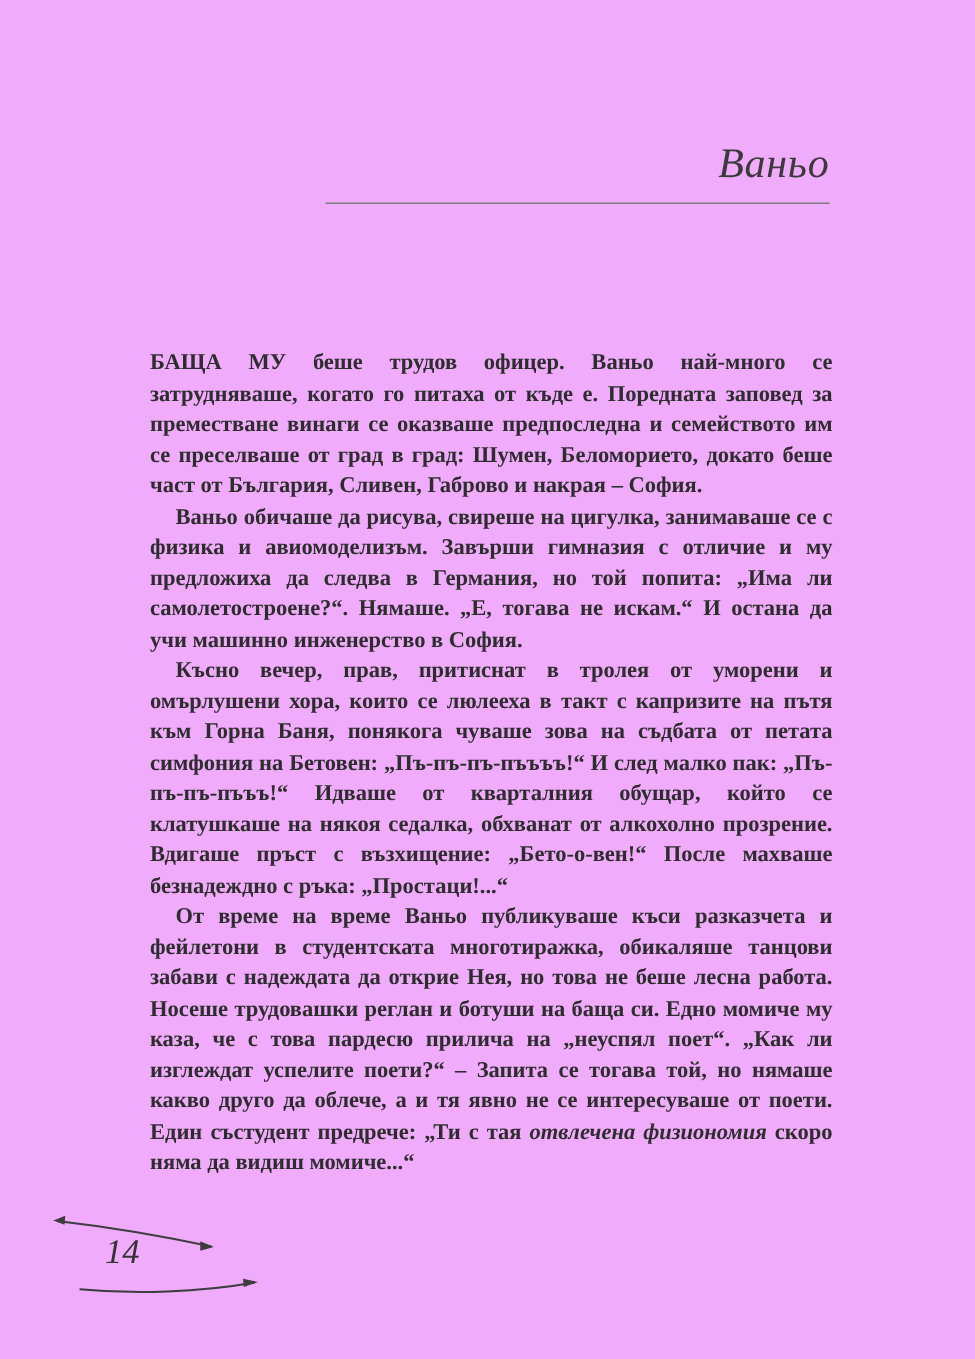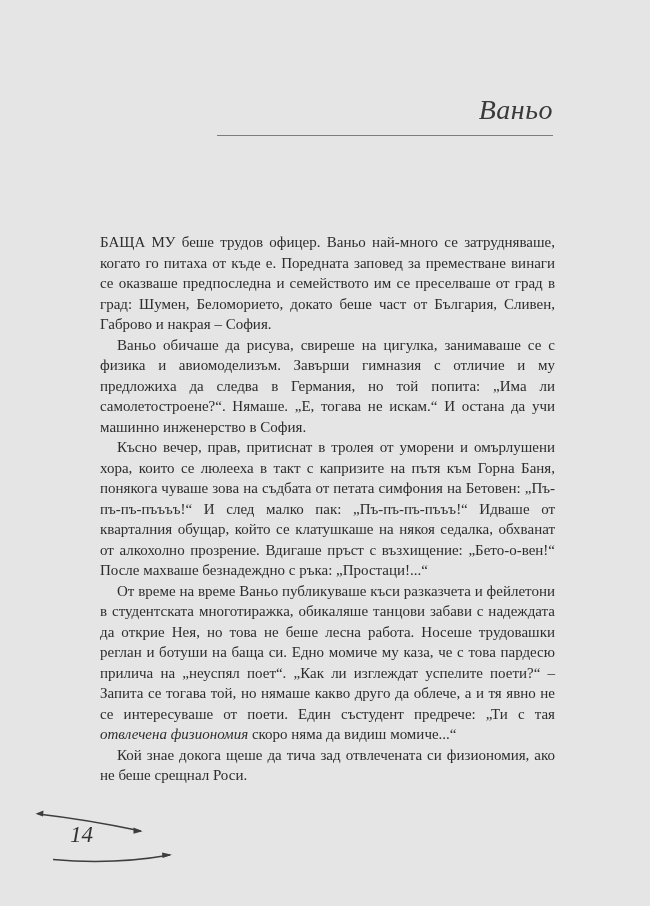--- a/index.html
+++ b/index.html
@@ -5,21 +5,21 @@
   html, body {
     margin: 0;
     padding: 0;
     background: #ffffff;
     font-family: "Liberation Serif", serif;
   }
   .page {
     position: relative;
     width: 650px;
     height: 906px;
-    background: #e5e5e5;
+    background: #f0abfc;
     overflow: hidden;
   }
   
   .chapter-title {
     position: absolute;
     left: 210px;
     top: 94px;
     width: 343px;
     text-align: right;
     font-style: italic;
@@ -38,20 +38,21 @@
   }
   
   .body-text {
     position: absolute;
     left: 100px;
     top: 232px;
     width: 455px;
     font-size: 15px;
     line-height: 20.5px;
     color: #2d2d2d;
+    font-weight: bold;
   }
   .paragraph {
     text-align: justify;
     margin: 0;
   }
   .paragraph.indent {
     text-indent: 17px;
   }
   .paragraph em {
     font-style: italic;
@@ -80,21 +81,20 @@
 
   <div class="chapter-title">Ваньо</div>
 
   <div class="head-rule"></div>
 
   <div class="body-text">
       <p class="paragraph"><span>БАЩА МУ беше трудов офицер. Ваньо най-много се затрудняваше, когато го питаха от къде е. Поредната заповед за преместване винаги се оказваше предпоследна и семейството им се преселваше от град в град: Шумен, Беломорието, докато беше част от България, Сливен, Габрово и накрая – София.</span></p>
       <p class="paragraph indent"><span>Ваньо обичаше да рисува, свиреше на цигулка, занимаваше се с физика и авиомоделизъм. Завърши гимназия с отличие и му предложиха да следва в Германия, но той попита: „Има ли самолетостроене?“. Нямаше. „Е, тогава не искам.“ И остана да учи машинно инженерство в София.</span></p>
       <p class="paragraph indent"><span>Късно вечер, прав, притиснат в тролея от уморени и омърлушени хора, които се люлееха в такт с капризите на пътя към Горна Баня, понякога чуваше зова на съдбата от петата симфония на Бетовен: „Пъ-пъ-пъ-пъъъъ!“ И след малко пак: „Пъ-пъ-пъ-пъъъ!“ Идваше от кварталния обущар, който се клатушкаше на някоя седалка, обхванат от алкохолно прозрение. Вдигаше пръст с възхищение: „Бето-о-вен!“ После махваше безнадеждно с ръка: „Простаци!...“</span></p>
       <p class="paragraph indent"><span>От време на време Ваньо публикуваше къси разказчета и фейлетони в студентската многотиражка, обикаляше танцови забави с надеждата да открие Нея, но това не беше лесна работа. Носеше трудовашки реглан и ботуши на баща си. Едно момиче му каза, че с това пардесю прилича на „неуспял поет“. „Как ли изглеждат успелите поети?“ – Запита се тогава той, но нямаше какво друго да облече, а и тя явно не се интересуваше от поети. Един състудент предрече: „Ти с тая </span><em>отвлечена физиономия</em><span> скоро няма да видиш момиче...“</span></p>
-      <p class="paragraph indent"><span>Кой знае докога щеше да тича зад отвлечената си физиономия, ако не беше срещнал Роси.</span></p>
     </div>
 
   <svg class="footer-flourishes" viewBox="0 0 160 66" xmlns="http://www.w3.org/2000/svg">
     <g stroke="#3d3d3d" fill="#3d3d3d">
       <path d="M10 11 C 45 15, 80 21, 113 28" fill="none" stroke-width="1.3"></path>
       <path d="M15.5 7.5 L7.5 10.7 L15 13.5 Z" stroke="none"></path>
       <path d="M105.5 24.5 L114.5 28.3 L105.5 30.8 Z" stroke="none"></path>
     </g>
     <g stroke="#3d3d3d" fill="#3d3d3d">
       <path d="M25 56.5 C 62 60, 105 58.5, 142 52" fill="none" stroke-width="1.3"></path>

